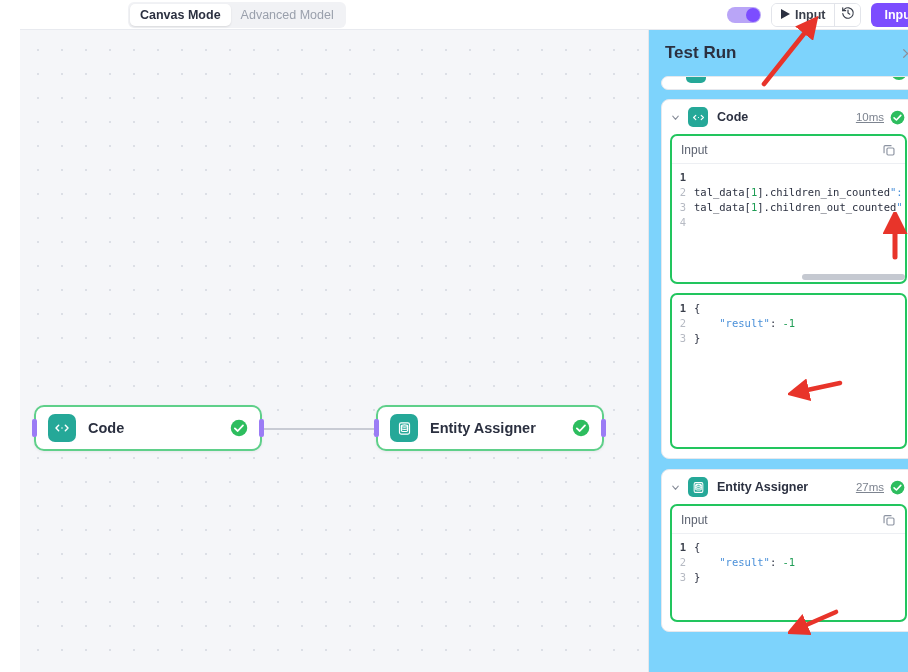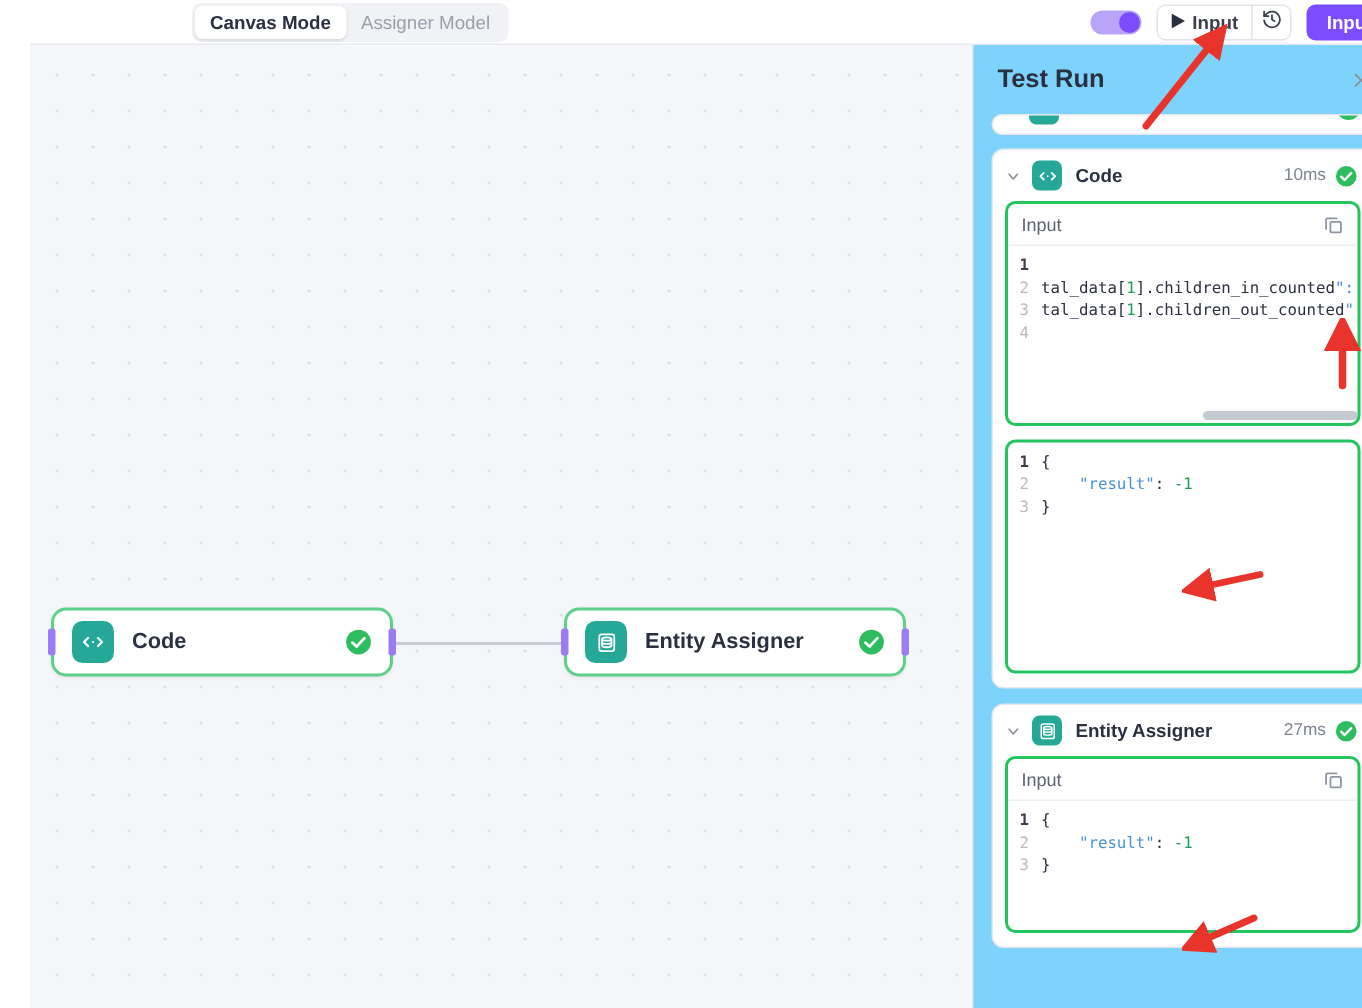--- a/index.html
+++ b/index.html
@@ -155,21 +155,21 @@
   .chev { width: 12px; color: #8a8f9b; flex: 0 0 auto; display: flex; align-items: center; }
   .run-icon {
     width: 20px; height: 20px; border-radius: 5px; background: #25a898;
     display: flex; align-items: center; justify-content: center;
     margin-left: 6px; flex: 0 0 auto;
   }
   .run-name {
     margin-left: 9px; font-size: 12.5px; font-weight: bold; color: #2b3040;
     flex: 1 1 auto; white-space: nowrap;
   }
-  .run-ms { font-size: 11.5px; color: #7d8490; margin-right: 6px; }
+  .run-ms { font-size: 11.5px; color: #7d8490; margin-right: 6px; text-decoration: underline; }
   .run-chk { width: 15px; height: 15px; flex: 0 0 auto; }
 
   .io-block {
     margin: 0 8px 9px 8px; border: 2px solid #22c55e; border-radius: 7px;
     overflow: hidden; background: #fff;
   }
   .io-head {
     display: flex; align-items: center; justify-content: space-between;
     height: 28px; padding: 0 9px; border-bottom: 1px solid #edeff3;
   }
@@ -201,21 +201,21 @@
 </style>
 </head>
 <body>
 
 <div id="app">
 
   <div class="topbar">
 
     <div class="mode-switch">
       <button class="mode-btn active">Canvas Mode</button>
-      <button class="mode-btn inactive">Assigner Model</button>
+      <button class="mode-btn inactive">Advanced Model</button>
     </div>
 
     <div class="toolbar-right">
       <div class="toggle">
         <div class="knob"></div>
       </div>
 
       <div class="btn-group">
         <button class="btn-test">
           <span>

